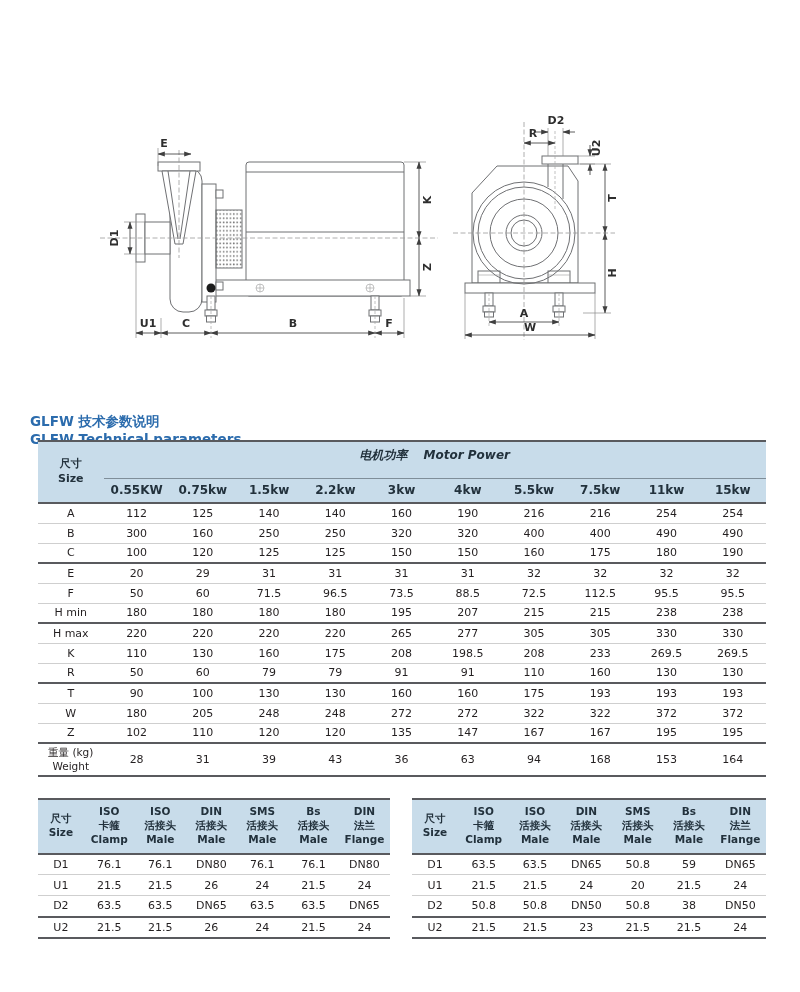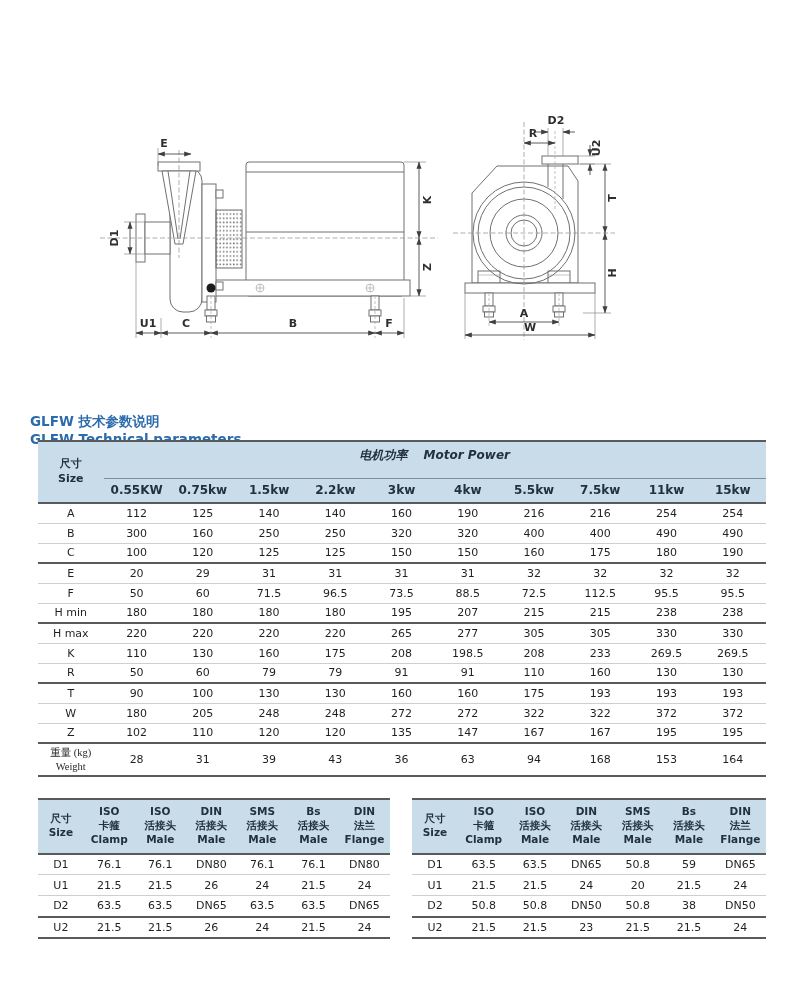--- a/index.html
+++ b/index.html
@@ -39,21 +39,21 @@
   table.ptable{border-collapse:collapse;table-layout:fixed;width:100%;border-top:2.5px solid var(--heavy-line);}
   table.ptable th{background:var(--table-header-bg);font-weight:bold;color:#22313c;}
   .ptable th.szh{border-bottom:2.5px solid var(--heavy-line);font-size:11px;line-height:1.35;}
   .ptable th.pwr{border-bottom:1px solid #7f8e99;font-size:12px;padding:5px 0 14px;font-style:italic;}
   .ptable th.pwr .gap{display:inline-block;width:16px;}
   .ptable th.pw{font-size:12px;padding:4px 0 5px;border-bottom:2.5px solid var(--heavy-line);}
   .ptable td{text-align:center;font-size:11px;color:var(--text);height:20px;border-bottom:1px solid var(--light-line);padding:0;}
   .ptable tr.ge td{border-bottom:2px solid var(--heavy-line);}
   .ptable tr.tall td{height:33px;}
   .ptable td.lbl{font-size:11px;}
-  .ptable td .l2{font-size:10.5px;line-height:1.25;font-family:Liberation Serif, serif;}
+  .ptable td .l2{font-size:10.5px;line-height:1.25;}
 
   table.ftable{border-collapse:collapse;table-layout:fixed;width:100%;border-top:2.5px solid var(--heavy-line);}
   table.ftable th{background:var(--table-header-bg);font-weight:bold;color:#22313c;
                   font-size:10.5px;line-height:1.32;padding:5px 0 6px;border-bottom:2.5px solid var(--heavy-line);}
   table.ftable td{text-align:center;font-size:11px;color:var(--text);height:21px;border-bottom:1px solid var(--light-line);padding:0;}
   table.ftable tr.ge td{border-bottom:2px solid var(--heavy-line);}
 </style>
 </head>
 <body>
 

